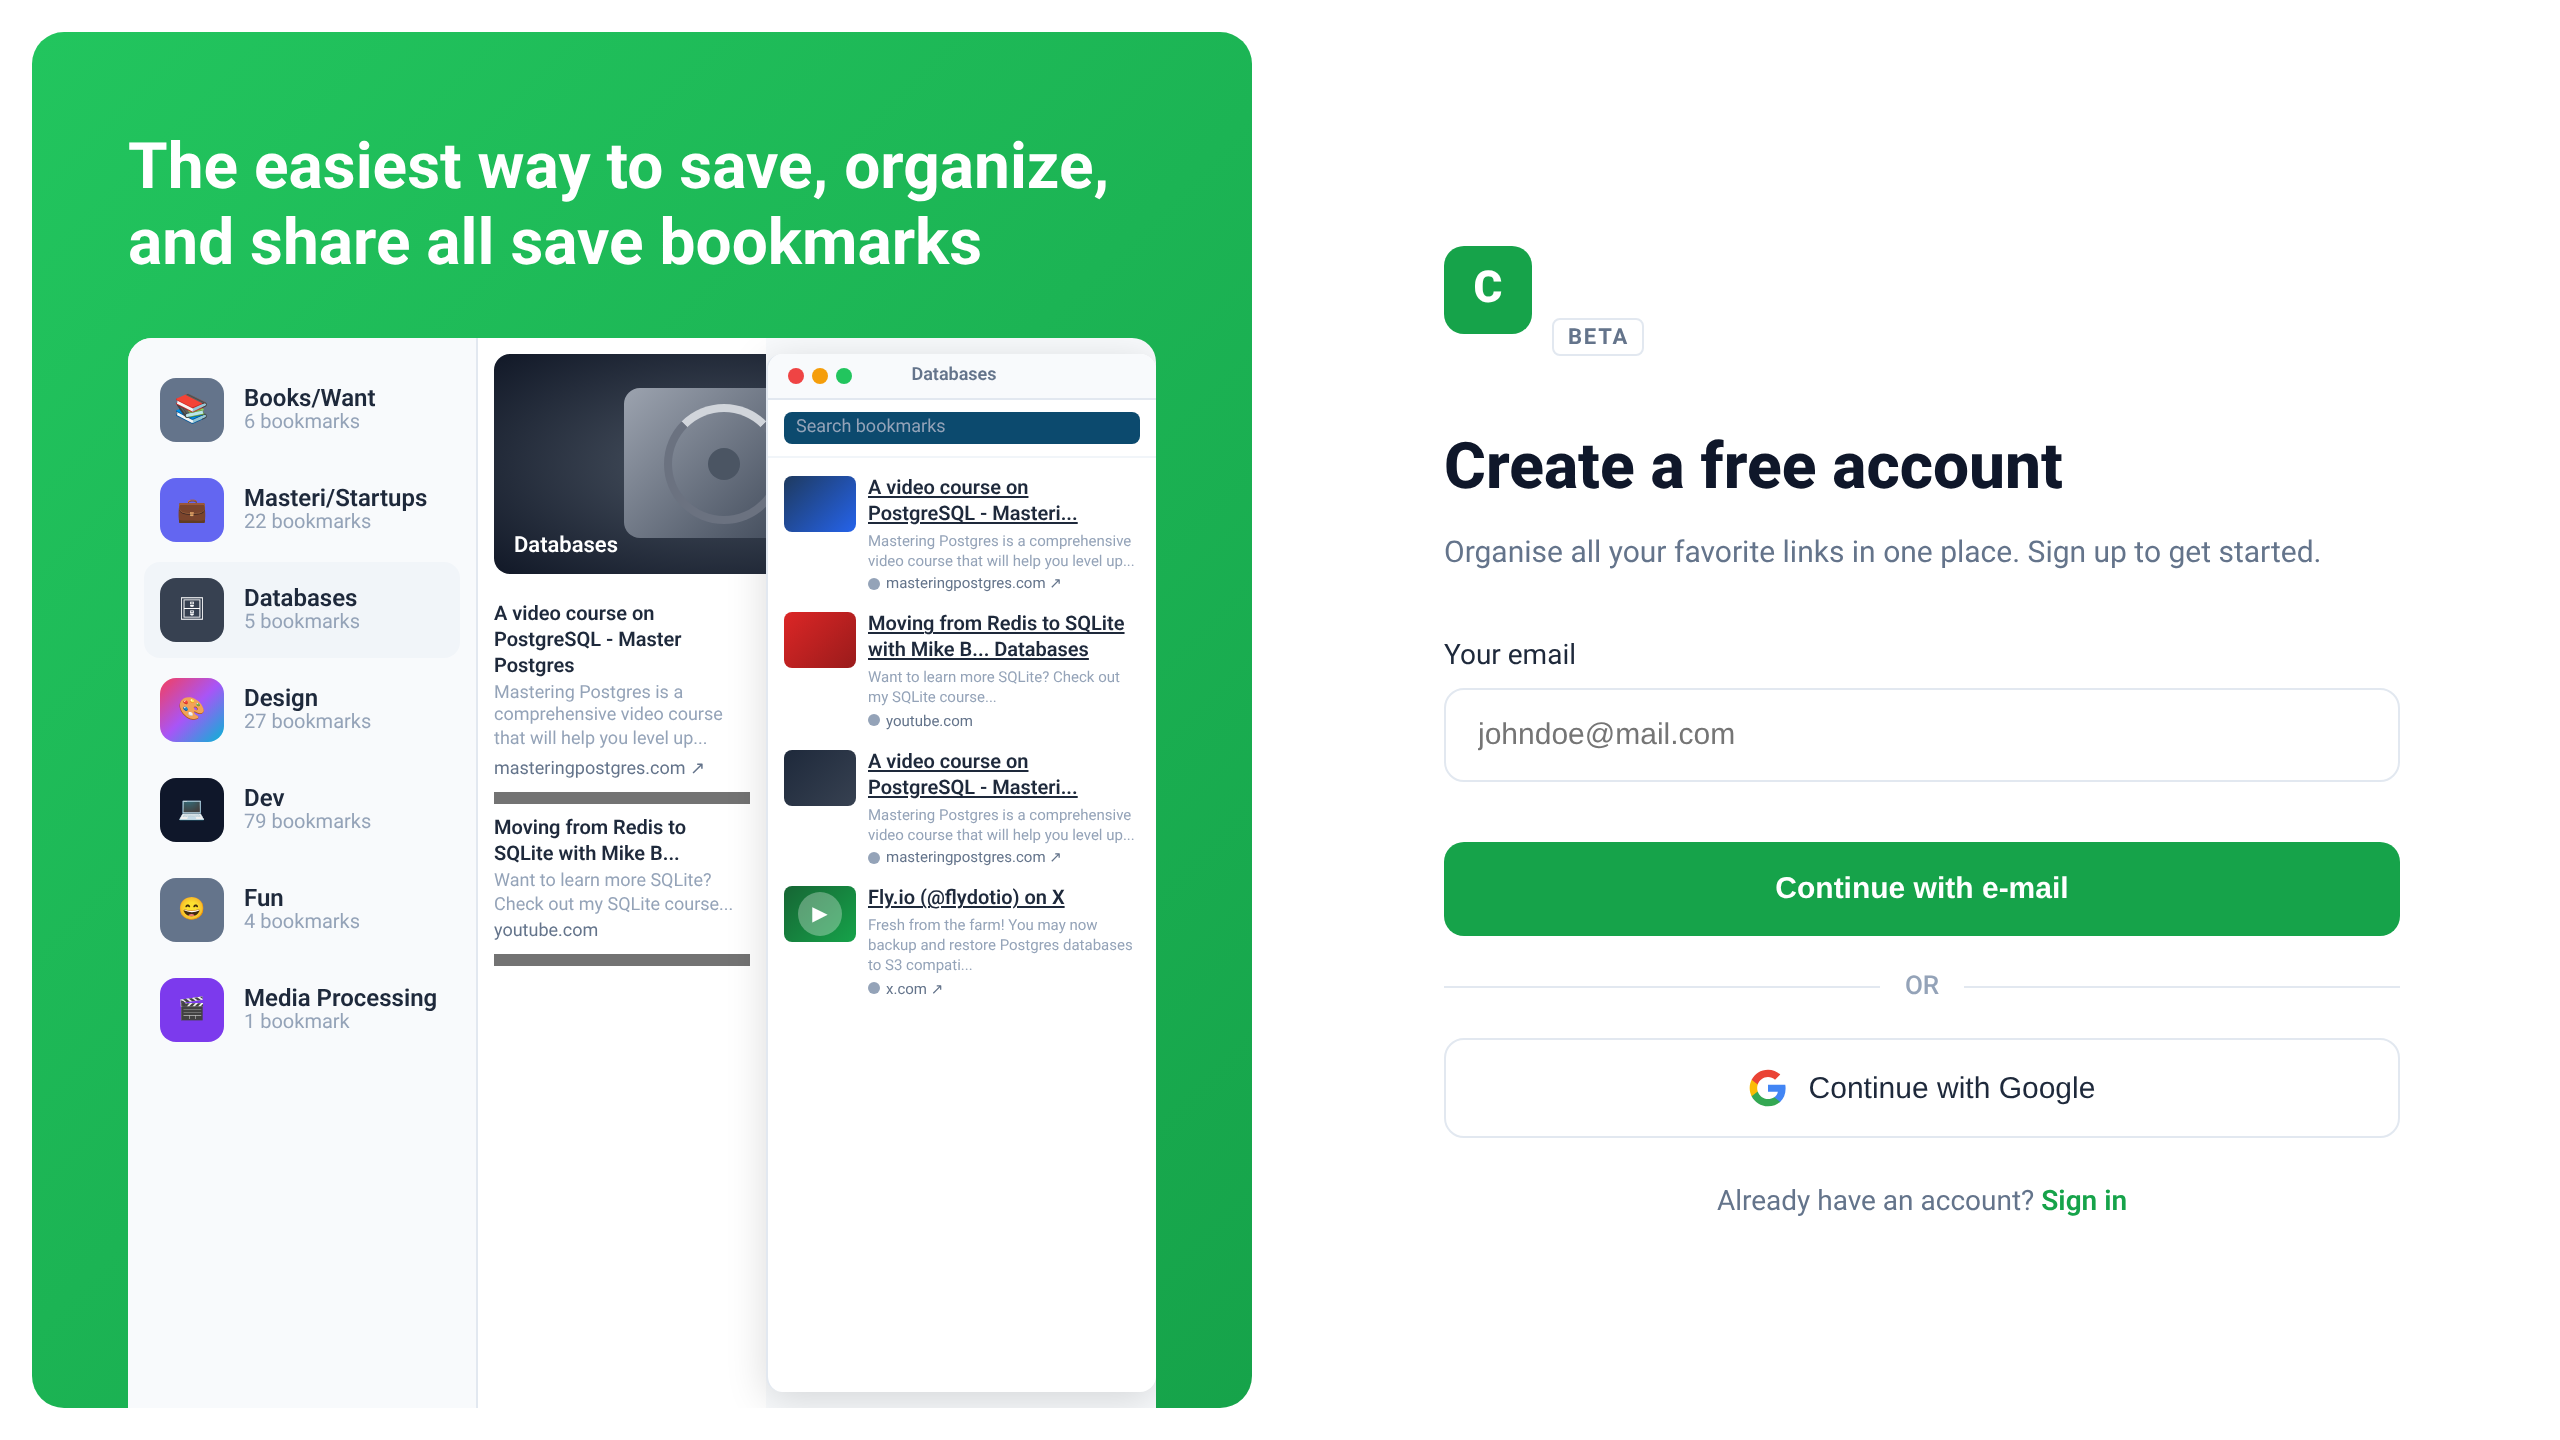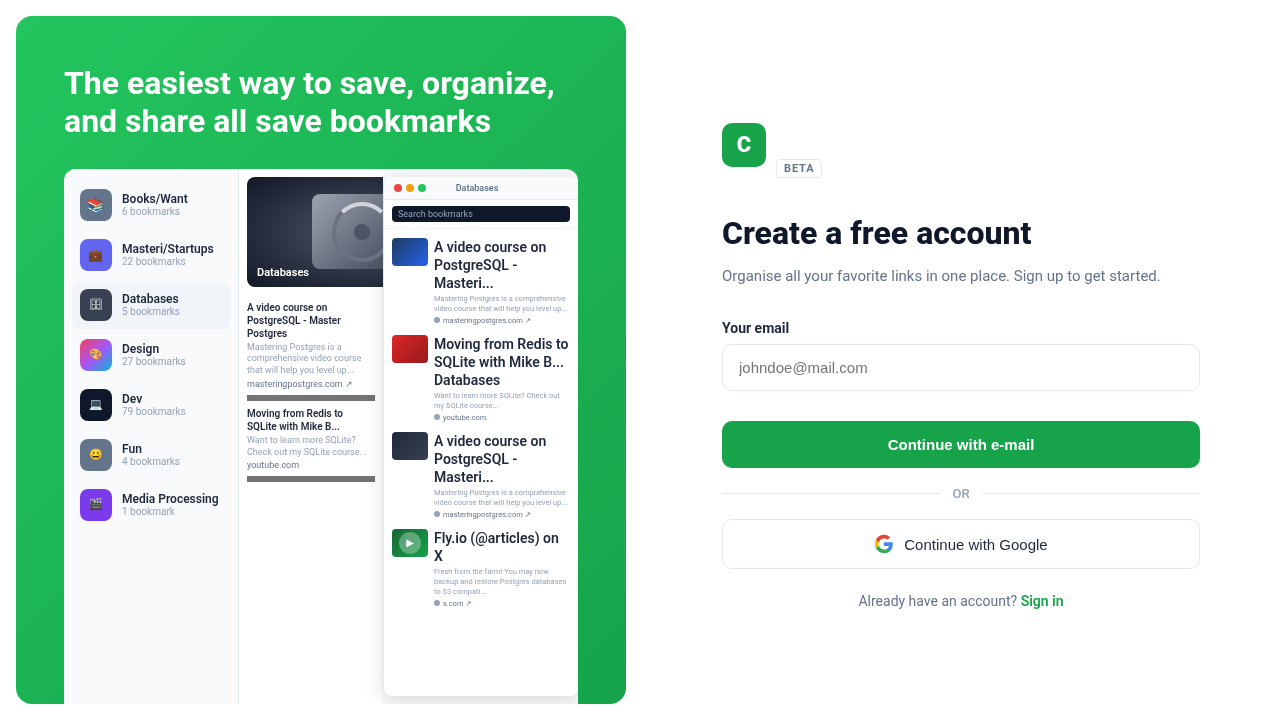--- a/index.html
+++ b/index.html
@@ -232,21 +232,21 @@
       color: #64748b;
       font-weight: 600;
     }
 
     .panel-search {
       padding: 6px 8px;
       border-bottom: 1px solid #f1f5f9;
     }
 
     .panel-search-input {
-      background: #0f172a;
+      background: #0c4a6e;
       border-radius: 4px;
       padding: 3px 6px;
       font-size: 9px;
       color: #94a3b8;
       width: 100%;
     }
 
     .panel-items {
       padding: 4px 0;
     }
@@ -285,25 +285,26 @@
 
     .thumb-profit {
       background: linear-gradient(135deg, #166534, #16a34a);
     }
 
     .panel-item-content {
       flex: 1;
     }
 
     .panel-item-title {
-      font-size: 14px;
+      font-size: 10px;
       font-weight: 600;
       color: #1e293b;
       line-height: 1.3;
       margin-bottom: 2px;
+      text-decoration: underline;
     }
 
     .panel-item-desc {
       font-size: 7.5px;
       color: #94a3b8;
       line-height: 1.3;
     }
 
     .panel-item-source {
       font-size: 7.5px;
@@ -371,21 +372,21 @@
 
     .form-subtitle {
       font-size: 15px;
       color: #64748b;
       line-height: 1.6;
       margin-bottom: 32px;
     }
 
     .form-label {
       font-size: 14px;
-      font-weight: 700;
+      font-weight: 400;
       color: #1e293b;
       margin-bottom: 8px;
       display: block;
     }
 
     .email-input {
       width: 100%;
       padding: 14px 16px;
       border: 1.5px solid #e2e8f0;
       border-radius: 10px;
@@ -621,21 +622,21 @@
         </div>
         <div class="panel-item">
           <div class="panel-item-thumb">
             <div class="panel-item-thumb-img thumb-profit">
               <div style="width:100%;height:100%;display:flex;align-items:center;justify-content:center;">
                 <div style="width:22px;height:22px;border-radius:50%;background:rgba(255,255,255,0.3);display:flex;align-items:center;justify-content:center;color:white;font-size:10px;">▶</div>
               </div>
             </div>
           </div>
           <div class="panel-item-content">
-            <div class="panel-item-title">Fly.io (@articles) on X</div>
+            <div class="panel-item-title">Fly.io (@flydotio) on X</div>
             <div class="panel-item-desc">Fresh from the farm! You may now backup and restore Postgres databases to S3 compati...</div>
             <div class="panel-item-source">
               <div class="source-dot"></div>
               x.com ↗
             </div>
           </div>
         </div>
       </div>
     </div>
   </div>

